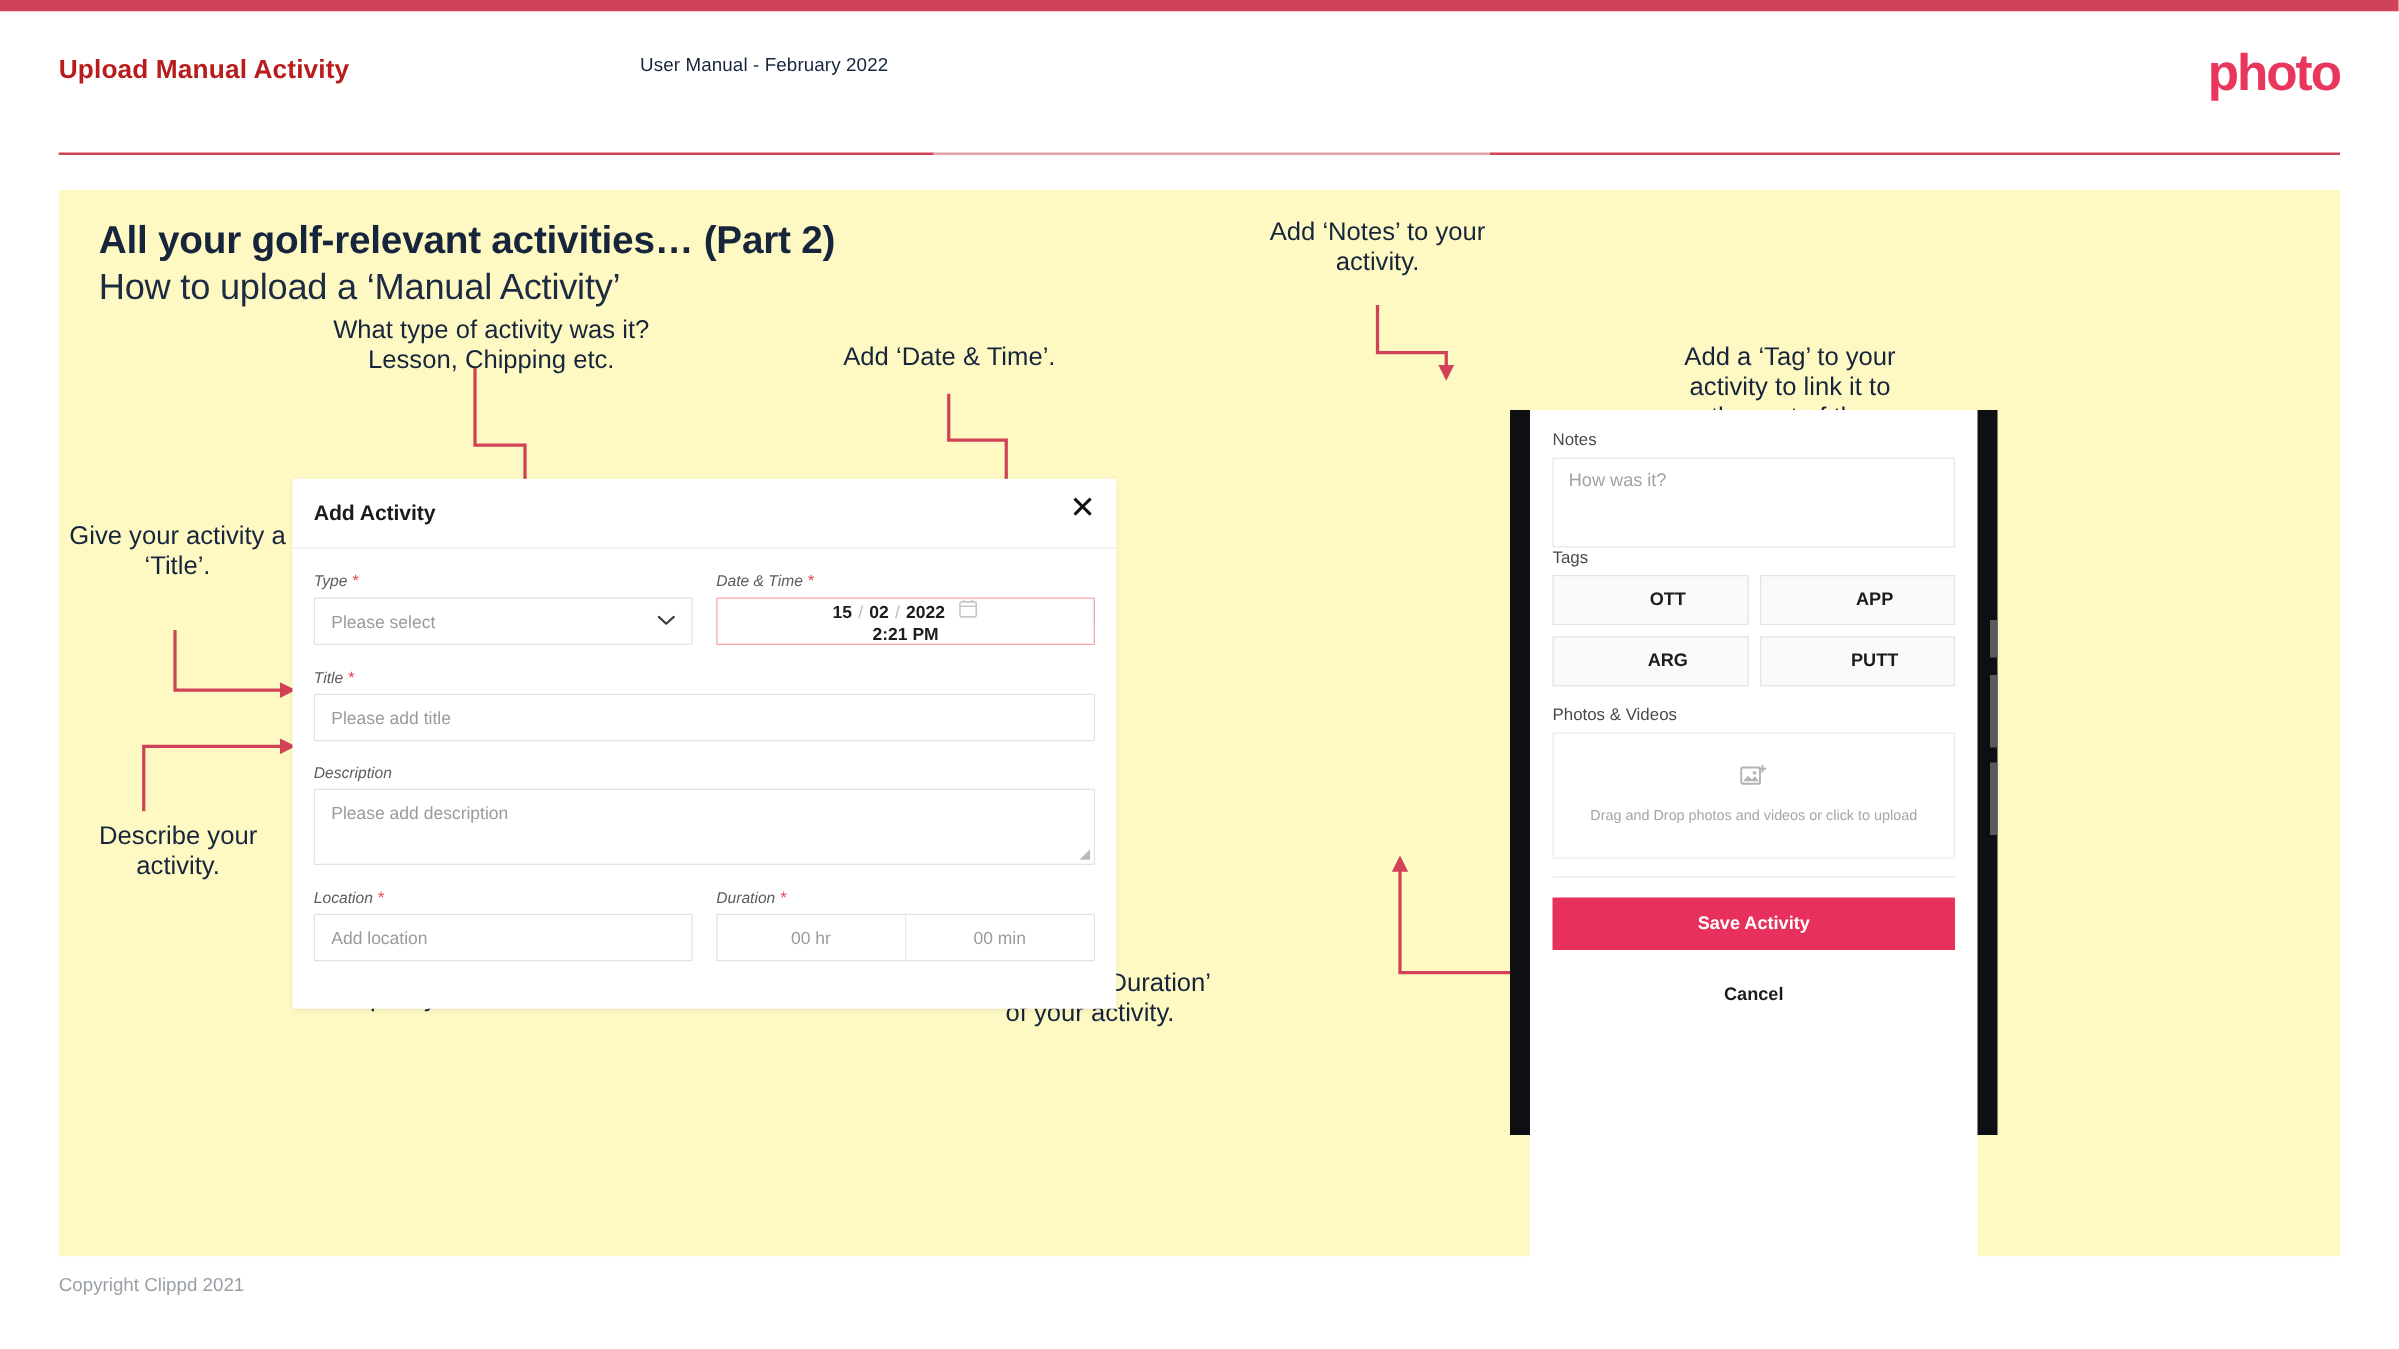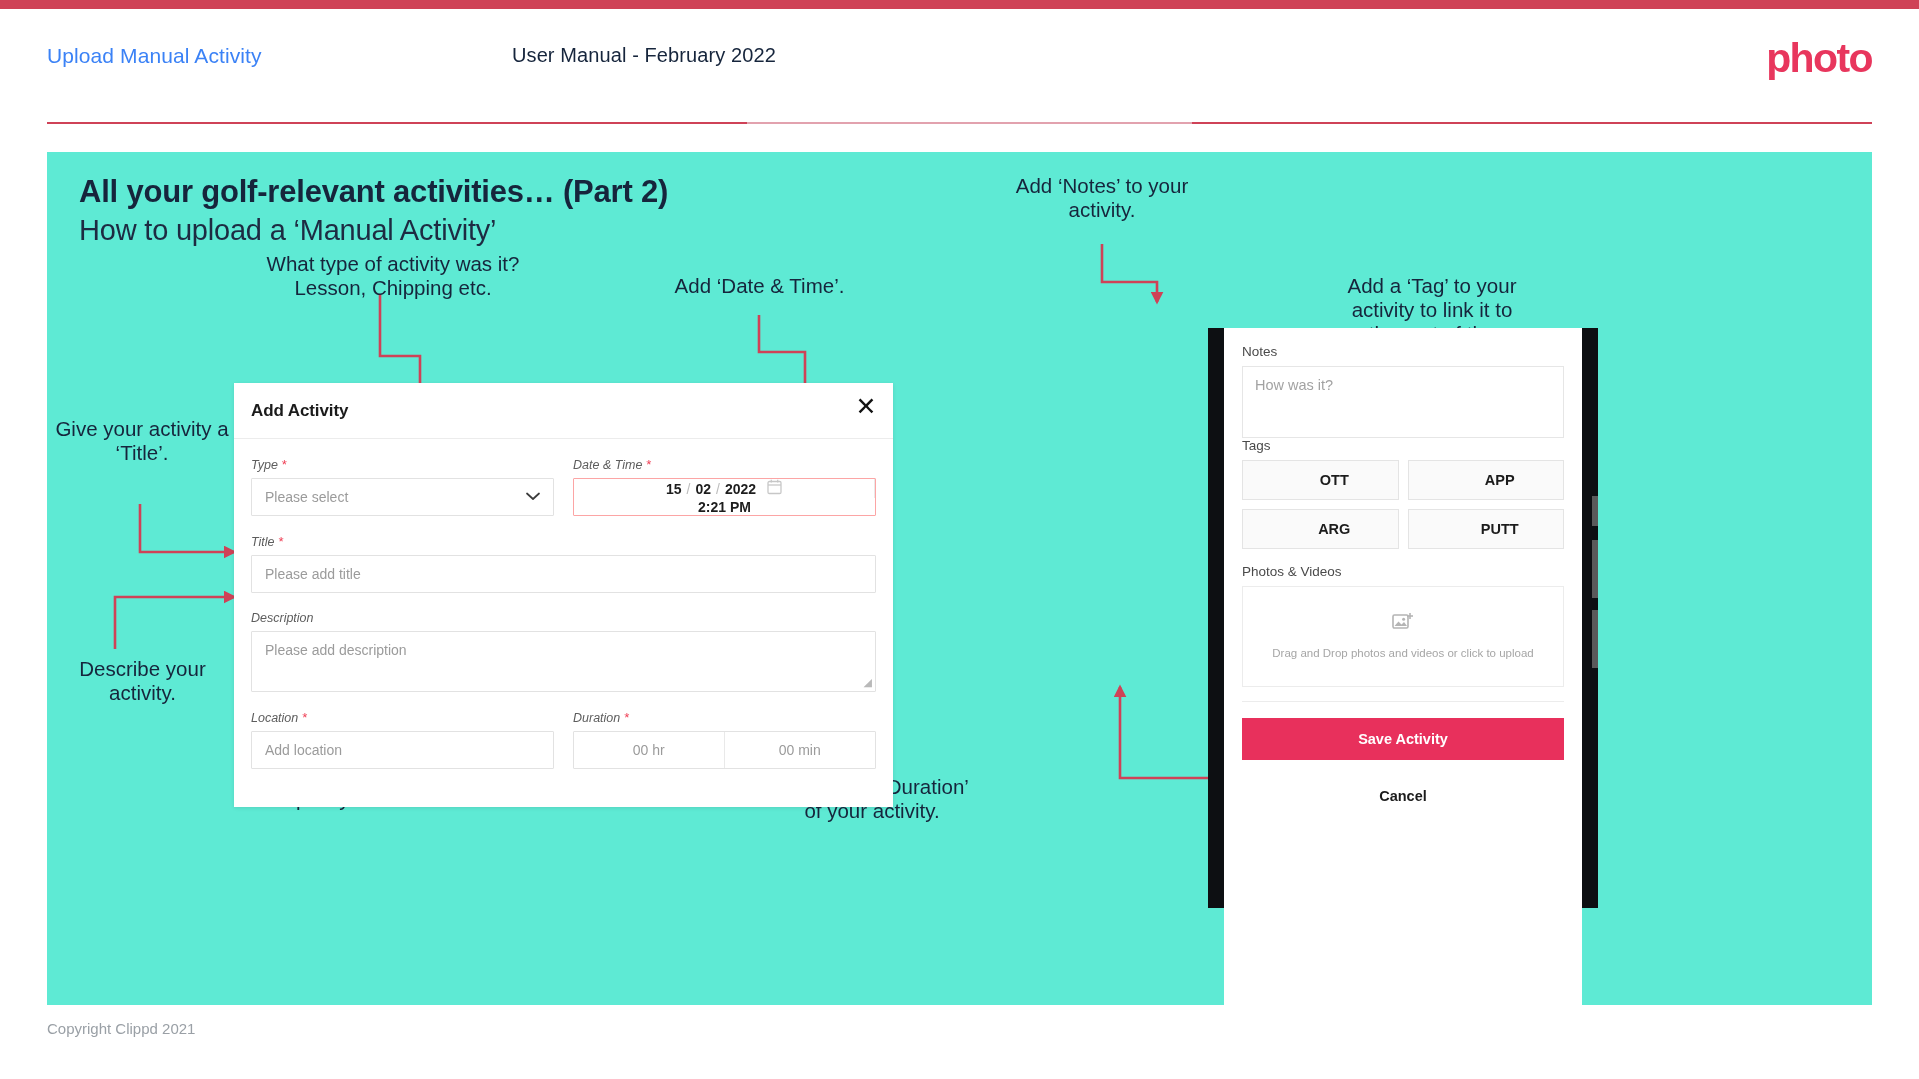--- a/index.html
+++ b/index.html
@@ -13,41 +13,41 @@
 
   
   .top-bar {
     position: absolute; left: 0; top: 0; width: 1919px; height: 9px;
     background: #cf4257;
   }
 
   
   .hdr-title {
     position: absolute; left: 47px; top: 44px;
-    font-size: 21px; font-weight: 400; color: #3b82f6; letter-spacing: .1px;
+    font-size: 21px; font-weight: 700; color: #b91c1c; letter-spacing: .1px;
   }
   .hdr-sub {
     position: absolute; left: 512px; top: 44px;
-    font-size: 20px; font-weight: 400; color: #16253c; letter-spacing: .1px;
+    font-size: 15px; font-weight: 400; color: #16253c; letter-spacing: .1px;
   }
   .logo {
     position: absolute; right: 47px; top: 38px;
     font-size: 41px; font-weight: 800; color: #e8365d;
     letter-spacing: -1.6px; line-height: 1;
   }
   .hdr-rule {
     position: absolute; left: 47px; top: 122px; width: 1825px; height: 2px;
     background: #cf4257;
   }
   .hdr-rule.light { background: #e2a2ae; }
 
   
   .slide {
     position: absolute; left: 47px; top: 152px; width: 1825px; height: 853px;
-    background: #5eead4;
+    background: #fef9c3;
   }
 
   .slide-title {
     position: absolute; left: 32px; top: 22px;
     font-size: 31px; font-weight: 800; color: #16253c; letter-spacing: -.2px;
   }
   .slide-subtitle {
     position: absolute; left: 32px; top: 62px;
     font-size: 29px; font-weight: 400; color: #1d2b42; letter-spacing: -.2px;
   }

